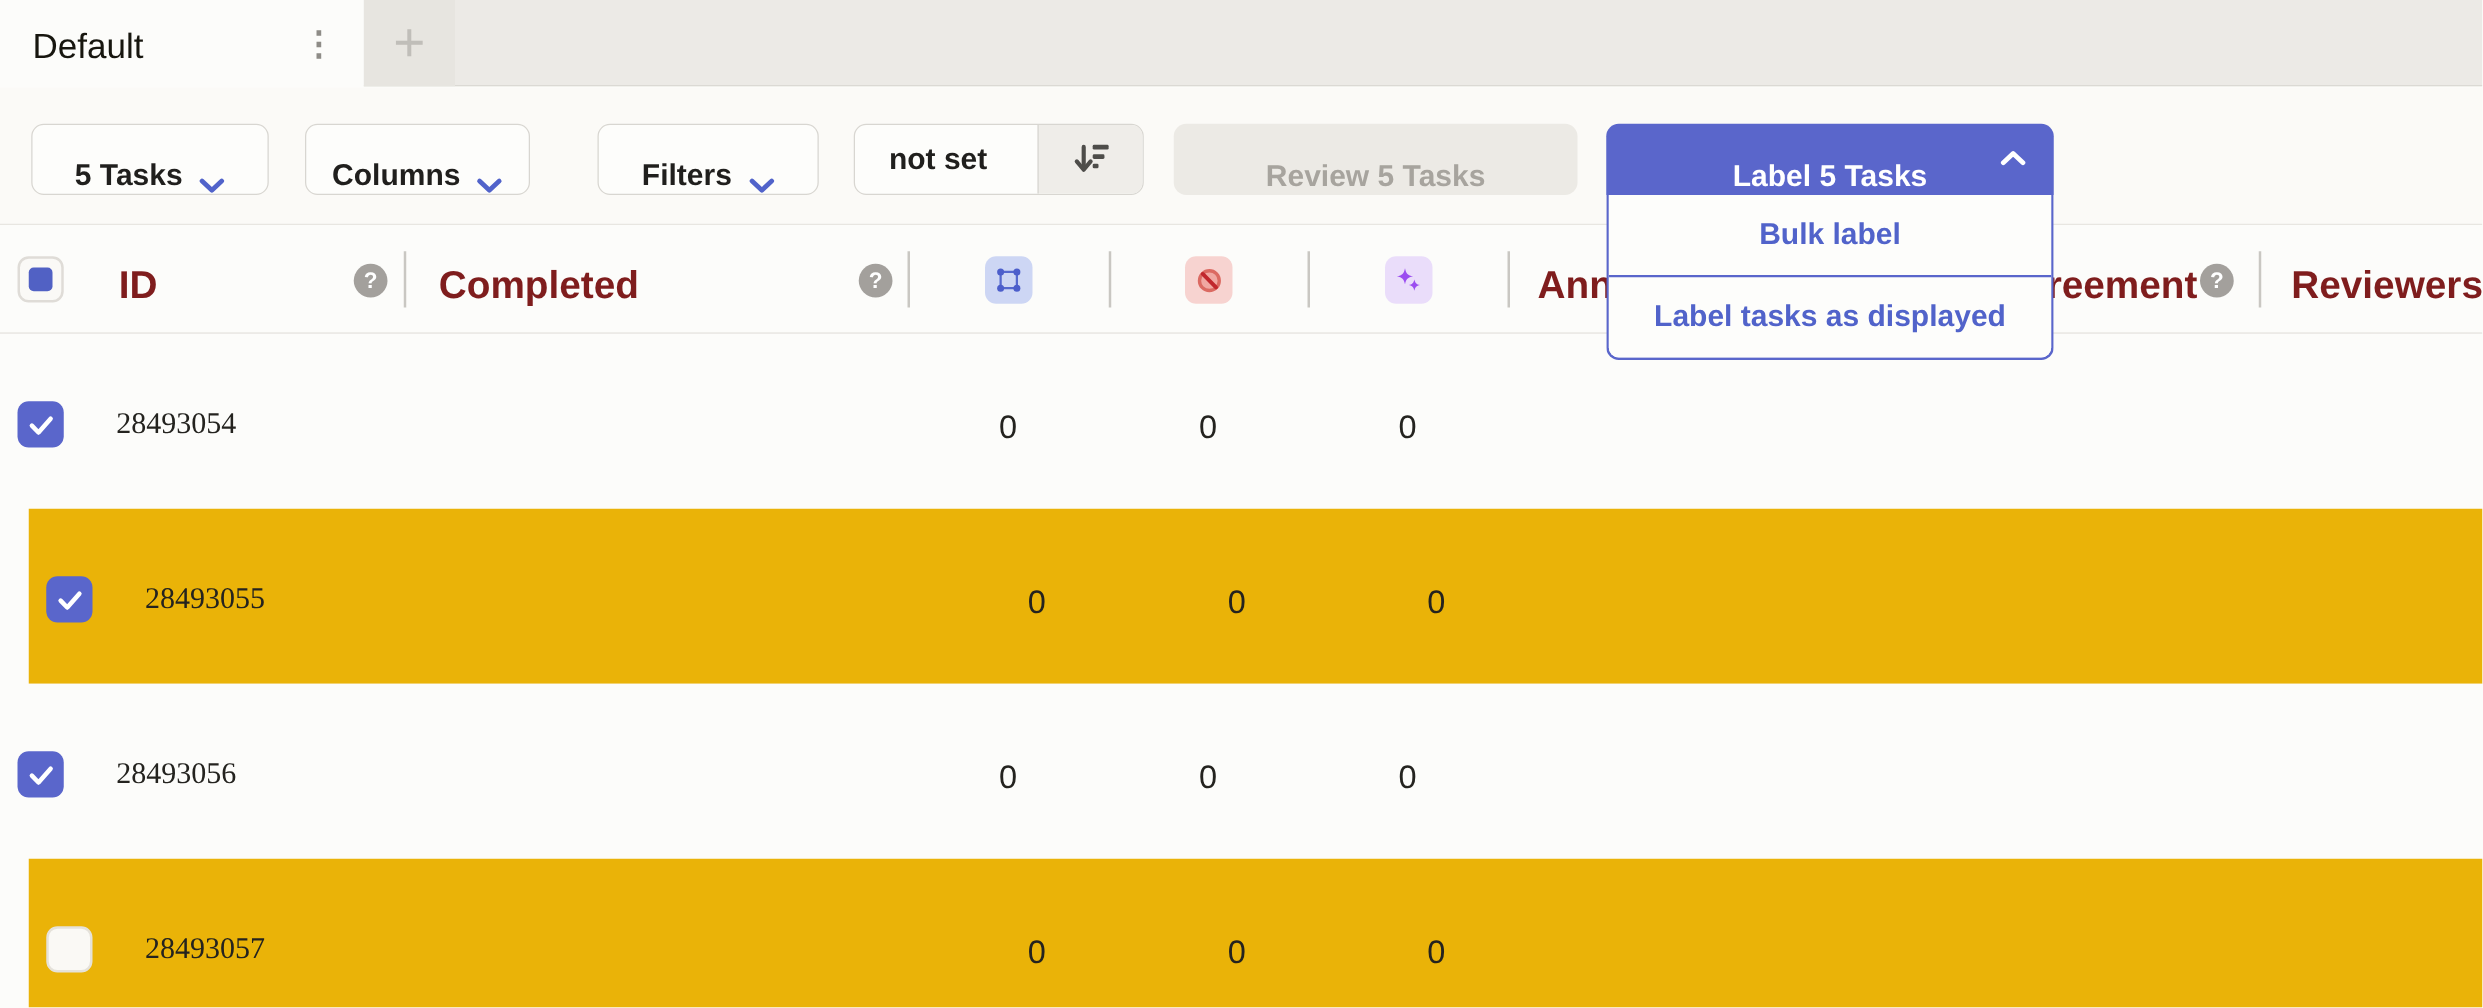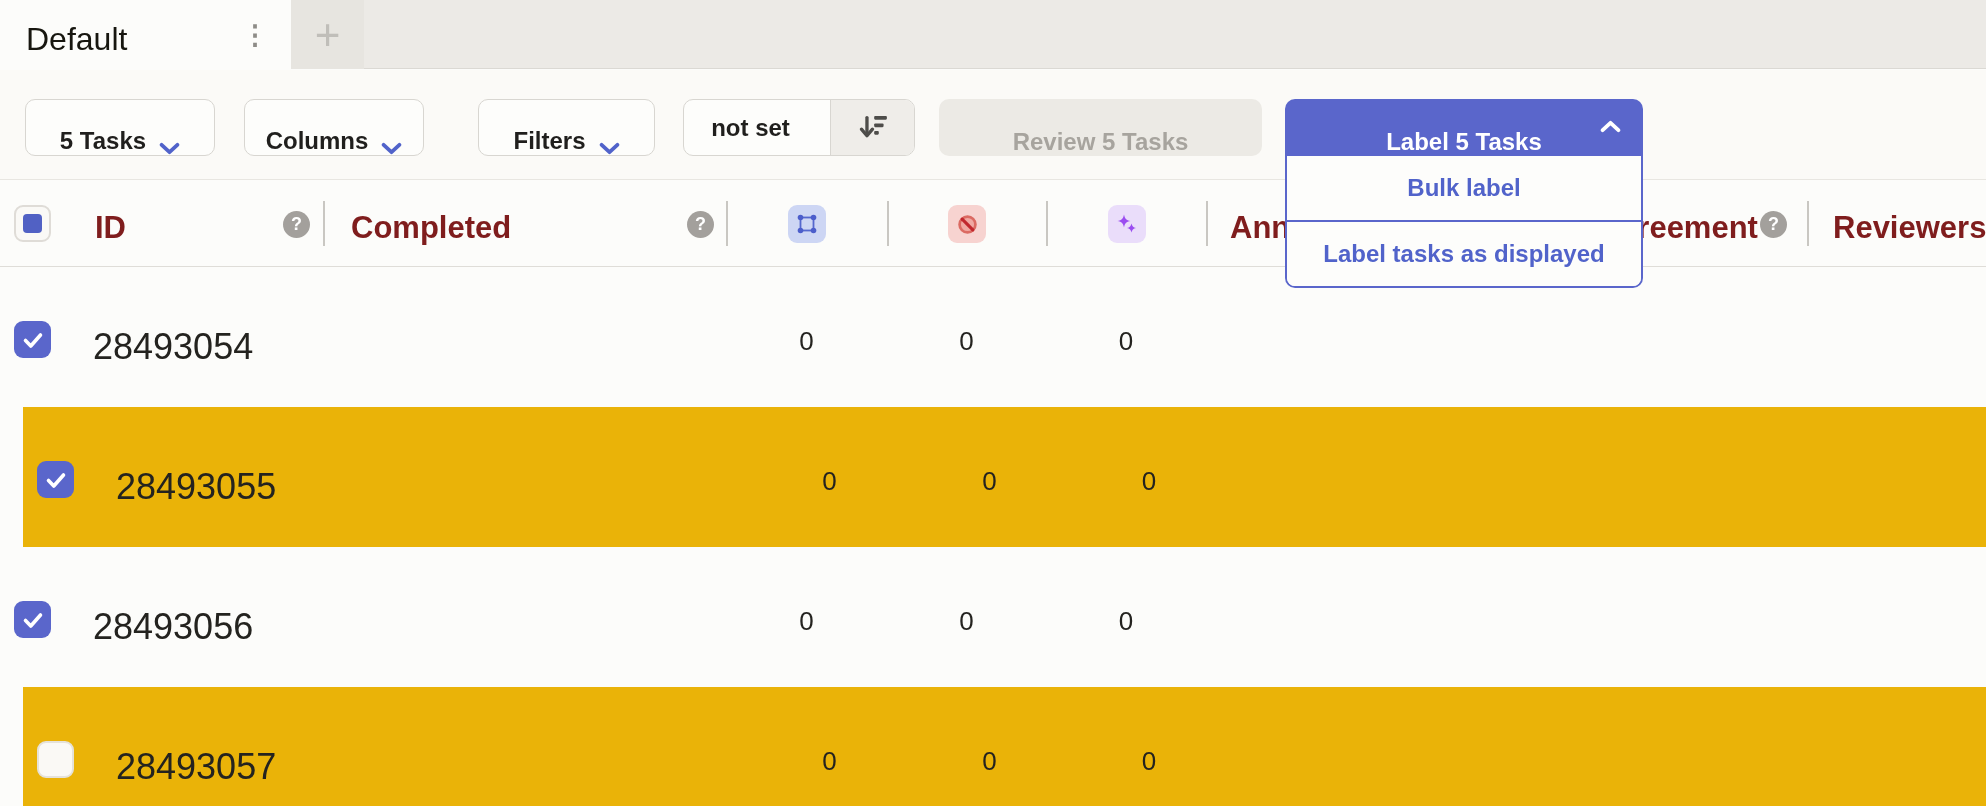--- a/index.html
+++ b/index.html
@@ -7,21 +7,21 @@
   .screen {
     position:relative; width:1986px; height:806px; overflow:hidden;
     background:#FCFCFA; font-family:"Liberation Sans", sans-serif; color:#1F1E1C;
   }
 
   
   .tabbar { position:absolute; left:0; top:0; width:1986px; height:69px;
             background:#ECEAE6; border-bottom:1px solid #DBD9D4; }
   .tab-active { position:absolute; left:0; top:0; width:291px; height:70px;
                 background:#FCFCFA; }
-  .tab-active .tab-label { position:absolute; left:26px; top:21px; font-size:32px; color:#17160F; }
+  .tab-active .tab-label { position:absolute; left:26px; top:21px; font-size:28px; color:#17160F; }
   .tab-kebab { position:absolute; left:240px; top:16px; width:30px; height:38px;
                display:flex; align-items:center; justify-content:center;
                color:#8E8C87; font-size:27px; font-weight:bold; cursor:pointer; }
   .tab-add { position:absolute; left:291px; top:0; width:73px; height:69px;
              background:#E7E5E0; display:flex; align-items:center; justify-content:center;
              color:#C0BEB9; font-size:44px; font-weight:300; line-height:1; cursor:pointer; }
 
   
   .toolbar { position:absolute; left:0; top:70px; width:1986px; height:110px;
              background:#FBFAF7; border-bottom:1px solid #E8E6E1; }
@@ -68,21 +68,21 @@
                       display:flex; align-items:center; justify-content:center; }
   .cb-indeterminate .cb-inner { width:19px; height:19px; border-radius:4px; background:#5161C4; }
   .cb-checked { background:#5A66CB; display:flex; align-items:center; justify-content:center; }
   .cb-unchecked { background:#FAF9F5; border:2px solid #E5E2DA; }
 
   
   .row { position:absolute; left:0; width:1986px; height:140px; cursor:pointer; }
   .row-a { background:#FCFCFA; }
   .row-b { background:#eab308;margin-left:23px; }
   .row .checkbox { left:14px; top:54px; }
-  .cell-id { position:absolute; left:93px; top:59px; font-size:36px; color:#24231F; }
+  .cell-id { position:absolute; left:93px; top:59px; font-size:24px; color:#24231F;font-family:Liberation Serif, serif; }
   .cell-val { position:absolute; top:59px; font-size:26px; color:#24231F; text-align:center; }
   .val-annotated   { left:726px;  width:161px; }
   .val-cancelled   { left:887px;  width:159px; }
   .val-predictions { left:1046px; width:160px; }
 </style>
 </head>
 <body>
 
 <div class="screen">
 

